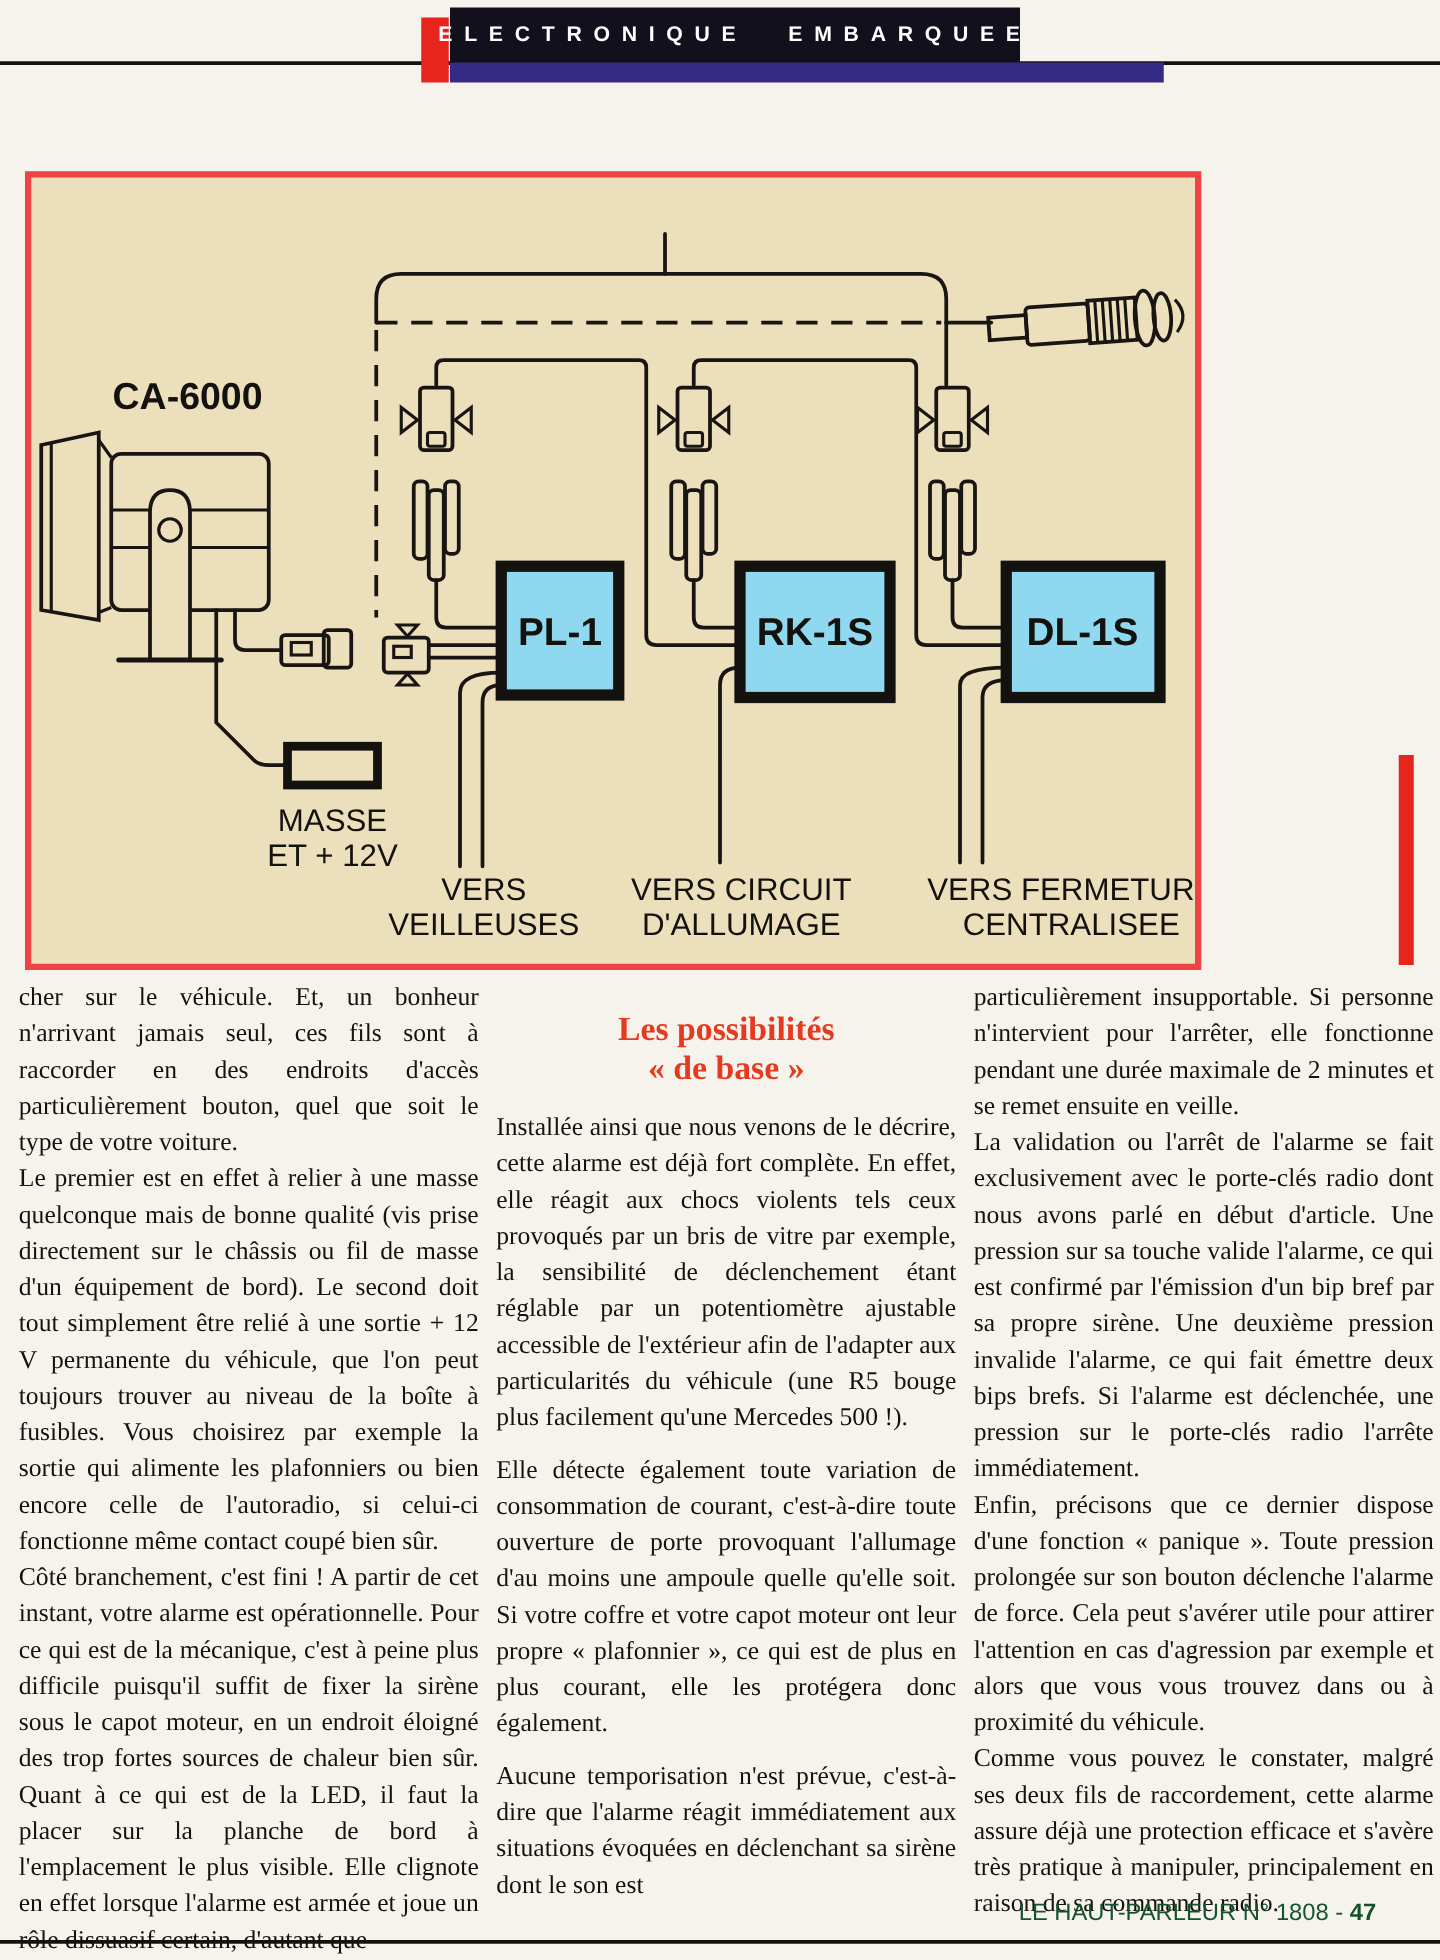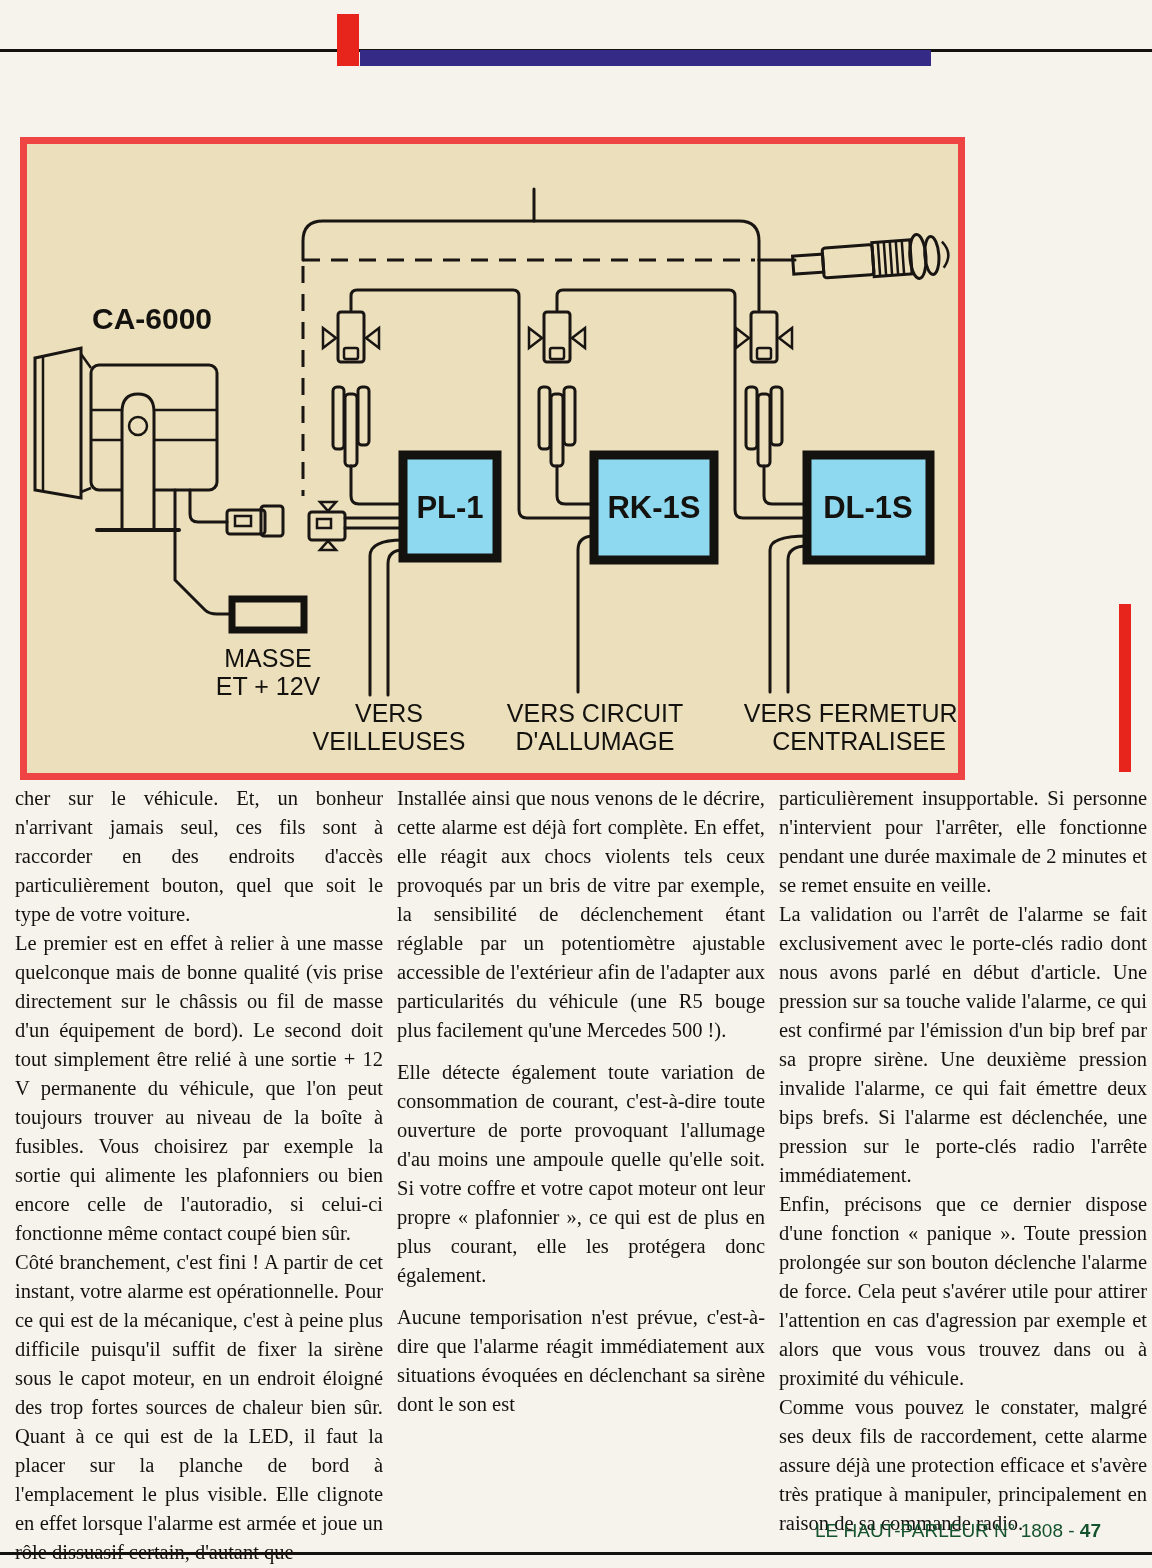--- a/index.html
+++ b/index.html
@@ -11,21 +11,21 @@
   .hairline{position:absolute;left:0;top:49px;width:1152px;height:3px;background:#14120f;}
   .hdr-black{position:absolute;left:360px;top:6px;width:456px;height:44px;background:#13101e;
              display:flex;align-items:center;justify-content:center;}
   .hdr-black span{color:#fff;font-family:"Liberation Sans",sans-serif;font-weight:bold;
                   font-size:17px;letter-spacing:0.55em;word-spacing:1.1em;white-space:nowrap;}
   .hdr-red{position:absolute;left:337px;top:14px;width:22px;height:52px;background:#e8251c;}
   .hdr-purple{position:absolute;left:360px;top:50px;width:571px;height:16px;background:#352a85;}
 
   
   .fig{position:absolute;left:20px;top:137px;width:931px;height:629px;background:#ecdfbc;
-       border:7px solid #ef4444;}
+       border:5px solid #ef4444;}
   .fig svg{display:block;}
   .fig-caption{position:absolute;left:966px;top:600px;width:148px;
                font-family:"Liberation Sans",sans-serif;font-weight:bold;font-size:17.5px;
                line-height:23.5px;color:#14120f;}
   .cap-red{position:absolute;left:1119px;top:604px;width:12px;height:168px;background:#e8251c;}
 
   
   .cols{position:absolute;left:15px;top:784px;width:1132px;display:flex;gap:14px;}
   .col{width:368px;font-size:20.5px;line-height:29px;text-align:justify;
        hyphens:auto;-webkit-hyphens:auto;}
@@ -51,20 +51,23 @@
   .figlabel{font-family:"Liberation Sans",sans-serif;font-size:25px;fill:#14120f;}
   .biglabel{font-family:"Liberation Sans",sans-serif;font-weight:bold;font-size:30px;fill:#14120f;}
 </style>
 </head>
 <body>
 
 <div id="page">
 
   <div class="hairline"></div>
   <div class="hdr-red"></div>
+  <div class="hdr-black">
+    <span>ELECTRONIQUE EMBARQUEE</span>
+  </div>
   <div class="hdr-purple"></div>
 
   <div class="fig">
     <svg width="931" height="629" viewBox="0 0 931 629">
       <defs>
         <g id="conn-pair">
 
           <rect class="outline" x="-13" y="0" width="26" height="50" rx="3"></rect>
           <rect class="outline2" x="-7" y="36" width="14" height="11" rx="2"></rect>
           <path class="outline2" d="M -28,16 L -28,36 L -15,26 Z"></path>
@@ -161,20 +164,24 @@
 
   <div class="cap-red"></div>
 
   <div class="cols">
     <div class="col">
       <p>cher sur le véhicule. Et, un bonheur n'arrivant jamais seul, ces fils sont à raccorder en des endroits d'accès particulièrement bouton, quel que soit le type de votre voiture.</p>
       <p>Le premier est en effet à relier à une masse quelconque mais de bonne qualité (vis prise directement sur le châssis ou fil de masse d'un équipement de bord). Le second doit tout simplement être relié à une sortie + 12 V permanente du véhicule, que l'on peut toujours trouver au niveau de la boîte à fusibles. Vous choisirez par exemple la sortie qui alimente les plafonniers ou bien encore celle de l'autoradio, si celui-ci fonctionne même contact coupé bien sûr.</p>
       <p>Côté branchement, c'est fini ! A partir de cet instant, votre alarme est opérationnelle. Pour ce qui est de la mécanique, c'est à peine plus difficile puisqu'il suffit de fixer la sirène sous le capot moteur, en un endroit éloigné des trop fortes sources de chaleur bien sûr. Quant à ce qui est de la LED, il faut la placer sur la planche de bord à l'emplacement le plus visible. Elle clignote en effet lorsque l'alarme est armée et joue un rôle dissuasif certain, d'autant que</p>
     </div>
     <div class="col gaps">
+      <div class="red-heading">
+        <div>Les possibilités</div>
+        <div>« de base »</div>
+      </div>
       <p style="margin-top:0">Installée ainsi que nous venons de le décrire, cette alarme est déjà fort complète. En effet, elle réagit aux chocs violents tels ceux provoqués par un bris de vitre par exemple, la sensibilité de déclenchement étant réglable par un potentiomètre ajustable accessible de l'extérieur afin de l'adapter aux particularités du véhicule (une R5 bouge plus facilement qu'une Mercedes 500 !).</p>
       <p>Elle détecte également toute variation de consommation de courant, c'est-à-dire toute ouverture de porte provoquant l'allumage d'au moins une ampoule quelle qu'elle soit. Si votre coffre et votre capot moteur ont leur propre « plafonnier », ce qui est de plus en plus courant, elle les protégera donc également.</p>
       <p>Aucune temporisation n'est prévue, c'est-à-dire que l'alarme réagit immédiatement aux situations évoquées en déclenchant sa sirène dont le son est</p>
     </div>
     <div class="col">
       <p>particulièrement insupportable. Si personne n'intervient pour l'arrêter, elle fonctionne pendant une durée maximale de 2 minutes et se remet ensuite en veille.</p>
       <p>La validation ou l'arrêt de l'alarme se fait exclusivement avec le porte-clés radio dont nous avons parlé en début d'article. Une pression sur sa touche valide l'alarme, ce qui est confirmé par l'émission d'un bip bref par sa propre sirène. Une deuxième pression invalide l'alarme, ce qui fait émettre deux bips brefs. Si l'alarme est déclenchée, une pression sur le porte-clés radio l'arrête immédiatement.</p>
       <p>Enfin, précisons que ce dernier dispose d'une fonction « panique ». Toute pression prolongée sur son bouton déclenche l'alarme de force. Cela peut s'avérer utile pour attirer l'attention en cas d'agression par exemple et alors que vous vous trouvez dans ou à proximité du véhicule.</p>
       <p>Comme vous pouvez le constater, malgré ses deux fils de raccordement, cette alarme assure déjà une protection efficace et s'avère très pratique à manipuler, principalement en raison de sa commande radio.</p>
     </div>

